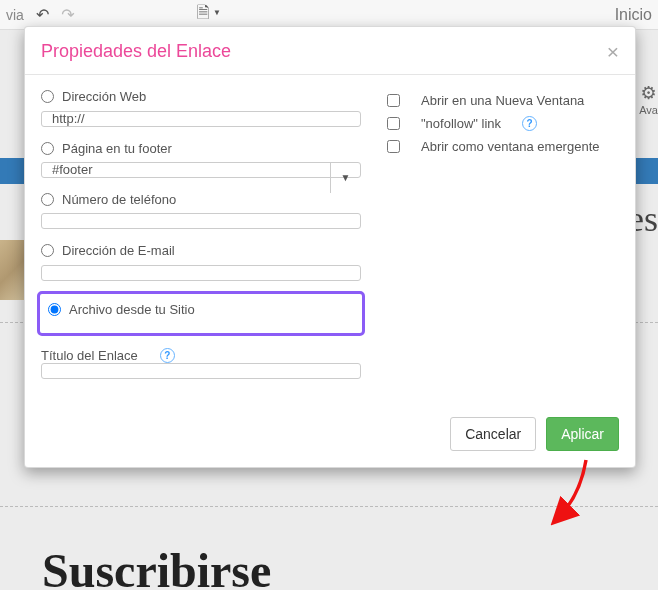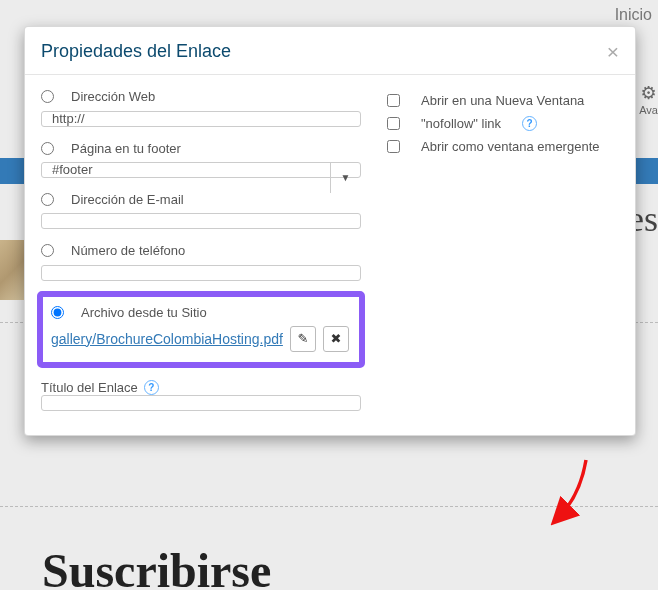--- a/index.html
+++ b/index.html
@@ -85,41 +85,41 @@
     .modal-header {
       padding: 14px 16px 12px;
       border-bottom: 1px solid #e5e5e5;
       display: flex;
       justify-content: space-between;
       align-items: center;
     }
     .modal-title {
       font-size: 18px;
       font-weight: 500;
-      color: #0c4a6e;
+      color: #ec4899;
     }
     .close-x {
       font-size: 21px;
       color: #aaa;
       line-height: 1;
       cursor: pointer;
       background: none;
       border: none;
     }
     .modal-body {
       padding: 14px 16px 10px;
       display: flex;
       gap: 26px;
     }
     .left-col { flex: 0 0 320px; }
     .right-col { flex: 1; padding-top: 4px; }
     .form-group { margin-bottom: 14px; }
     .radio-row {
       display: flex;
-      gap: 17px;
+      gap: 8px;
       margin-bottom: 6px;
       font-size: 13px;
       color: #555;
     }
     .radio-row input[type=radio] { margin: 0; }
     .text-input, .dropdown {
       width: 100%;
       height: 16px;
       border: 1px solid #ccc;
       border-radius: 3px;
@@ -140,21 +140,21 @@
       border-left: 1px solid #ccc;
       display: flex;
       align-items: center;
       justify-content: center;
       position: absolute;
       right: 0; top: 0;
       color: #555;
       font-size: 10px;
     }
     .highlight-box {
-      border: 6px solid #8b5cf6;
+      border: 3px solid #8b5cf6;
       border-radius: 5px;
       padding: 8px 8px 10px;
       margin: -4px -4px 12px;
     }
     .file-link {
       color: #337ab7;
       text-decoration: underline;
       font-size: 14px;
     }
     .icon-btn {
@@ -166,21 +166,21 @@
       justify-content: center;
       font-size: 13px;
       color: #333;
       background: #fff;
       margin-left: 3px;
       cursor: pointer;
     }
     .title-label-row {
       display: flex;
       align-items: center;
-      gap: 6px;
+      gap: 22px;
       font-size: 13px;
       color: #555;
     }
     .help-icon {
       display: inline-flex;
       width: 15px; height: 15px;
       border: 1px solid #66b3ff;
       border-radius: 50%;
       color: #3399ff;
       font-size: 10px;
@@ -229,20 +229,26 @@
       bottom: 64px;
       width: 50px;
       height: 70px;
       pointer-events: none;
     }
   </style>
 </head>
 <body>
 
 <div class="backdrop">
+  <div class="bg-toolbar">
+    <span>via</span>
+    <span class="bg-icon">↶</span>
+    <span class="bg-icon light">↷</span>
+    <span class="bg-icon" style="margin-left:110px">🗎 ▾</span>
+  </div>
   <div class="bg-inicio">Inicio</div>
   <div class="bg-ava">
     <div style="font-size:18px">⚙</div>
     <div>Ava</div>
   </div>
   <div class="bg-blue"></div>
   <div class="bg-tes">tes</div>
   <div class="bg-img"></div>
   <div class="bg-dashline1"></div>
   <div class="bg-dashline2"></div>
@@ -273,43 +279,38 @@
         </label>
         <div class="dropdown">
           <span>#footer</span>
           <span class="dropdown-caret">▼</span>
         </div>
       </div>
 
       <div class="form-group">
         <label class="radio-row">
           <input type="radio" name="linktype" style="">
+          <span>Número de teléfono</span>
+        </label>
+        <input class="text-input" value="" style="">
+      </div>
+
+      <div class="form-group">
+        <label class="radio-row">
+          <input type="radio" name="linktype" style="">
           <span>Dirección de E-mail</span>
-        </label>
-        <input class="text-input" value="" style="">
-      </div>
-
-      <div class="form-group">
-        <label class="radio-row">
-          <input type="radio" name="linktype" style="">
-          <span>Número de teléfono</span>
         </label>
         <input class="text-input" value="" style="">
       </div>
 
       <div class="highlight-box">
         <label class="radio-row">
           <input type="radio" name="linktype" checked="" style="">
           <span>Archivo desde tu Sitio</span>
         </label>
-        <div style="display:flex;align-items:center;gap:4px">
-          <a href="#" class="file-link">gallery/BrochureColombiaHosting.pdf</a>
-          <span class="icon-btn">✎</span>
-          <span class="icon-btn">✖</span>
-        </div>
       </div>
 
       <div class="form-group">
         <div class="title-label-row">
           <span>Título del Enlace</span>
           <span class="help-icon">?</span>
         </div>
         <input class="text-input" value="" style="">
       </div>
 
@@ -325,20 +326,24 @@
         <span>"nofollow" link</span>
         <span class="help-icon">?</span>
       </label>
       <label class="check-row">
         <input type="checkbox" style="">
         <span>Abrir como ventana emergente</span>
       </label>
     </div>
   </div>
 
+  <div class="modal-footer">
+    <button class="btn btn-default">Cancelar</button>
+    <button class="btn btn-success">Aplicar</button>
+  </div>
 </div>
 
 <svg class="arrow" viewBox="0 0 50 70">
   <defs>
     <marker id="ah" markerWidth="8" markerHeight="8" refX="5" refY="4" orient="auto">
       <path d="M0,0 L8,4 L0,8 Z" fill="#e11"></path>
     </marker>
   </defs>
   <path d="M42,4 Q36,40 14,62" stroke="#e11" stroke-width="3.5" fill="none" marker-end="url(#ah)"></path>
 </svg>

